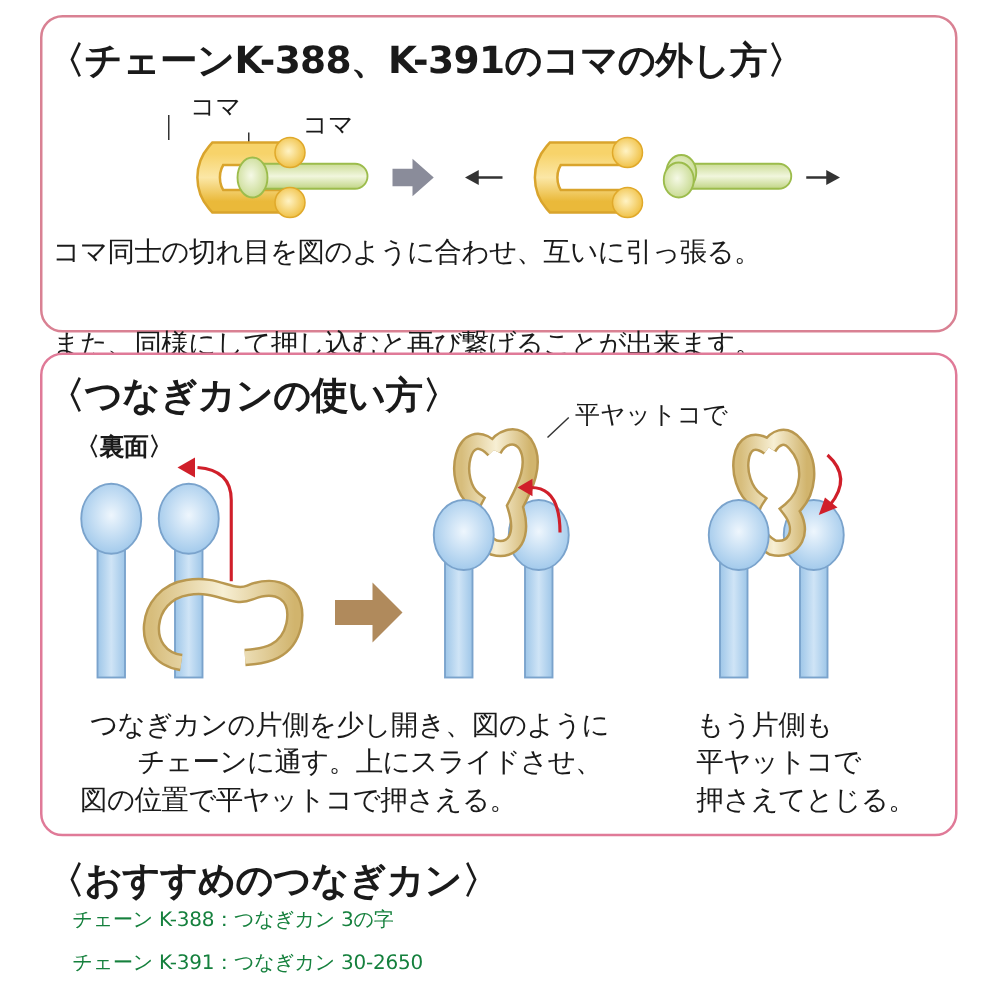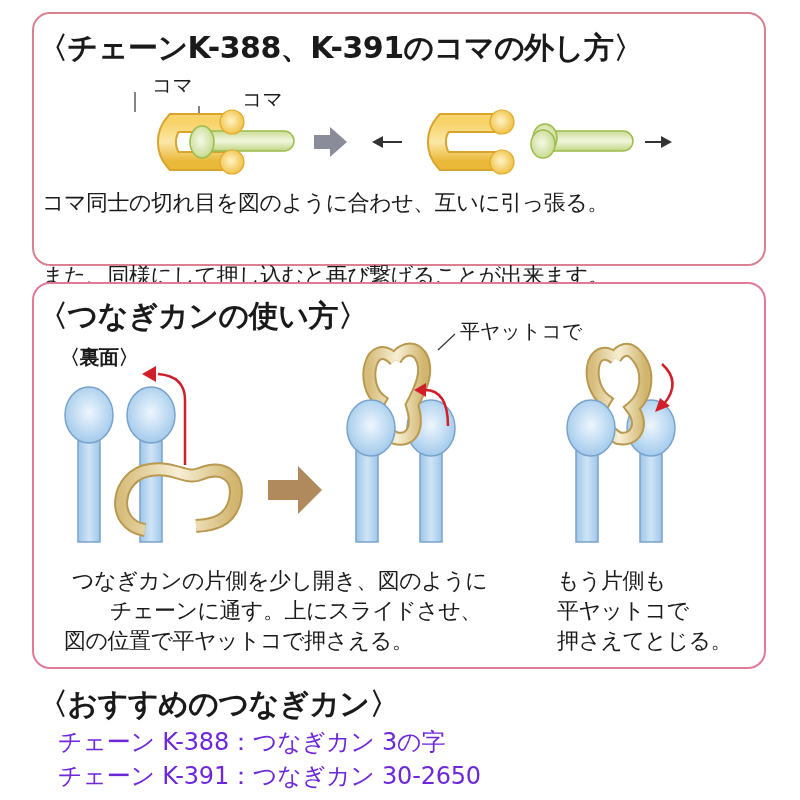--- a/index.html
+++ b/index.html
@@ -5,21 +5,21 @@
   html, body { margin: 0; padding: 0; background: #ffffff; }
   body { width: 800px; height: 800px; position: relative; overflow: hidden;
          font-family: "DejaVu Sans", "Liberation Sans", sans-serif; color: #1a1a1a; }
   .box { position: absolute; border: 2px solid #e07a98; border-radius: 18px; background: #fff; box-sizing: border-box; }
   #box1 { left: 32px; top: 12px; width: 734px; height: 254px; border-color: #d98193; }
   #box2 { left: 32px; top: 282px; width: 734px; height: 387px; }
   .heading { position: absolute; font-weight: bold; font-size: 30px; letter-spacing: -0.5px; white-space: nowrap; }
   .body-text { position: absolute; font-size: 22px; line-height: 33px; white-space: nowrap; letter-spacing: -0.5px; }
   .small-label { position: absolute; font-size: 20px; white-space: nowrap; }
   svg { position: absolute; overflow: visible; }
-  .list-line { position: absolute; font-size: 24px; white-space: nowrap; color: #6d28d9; letter-spacing: -0.2px; }
+  .list-line { position: absolute; font-size: 16px; white-space: nowrap; color: #15803d; letter-spacing: -0.2px; }
 </style>
 </head>
 <body>
 
 <div class="box" id="box1"></div>
 <div class="heading" style="left:38px; top:28px;">〈チェーンK-388、K-391のコマの外し方〉</div>
 
 <div class="small-label" style="left:152px; top:72px;">コマ</div>
 <div class="small-label" style="left:242px; top:86px;">コマ</div>
 

